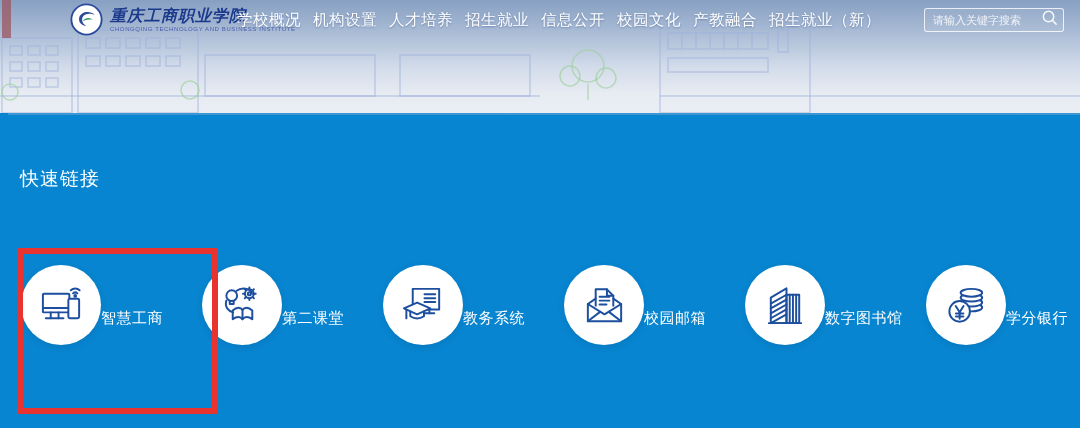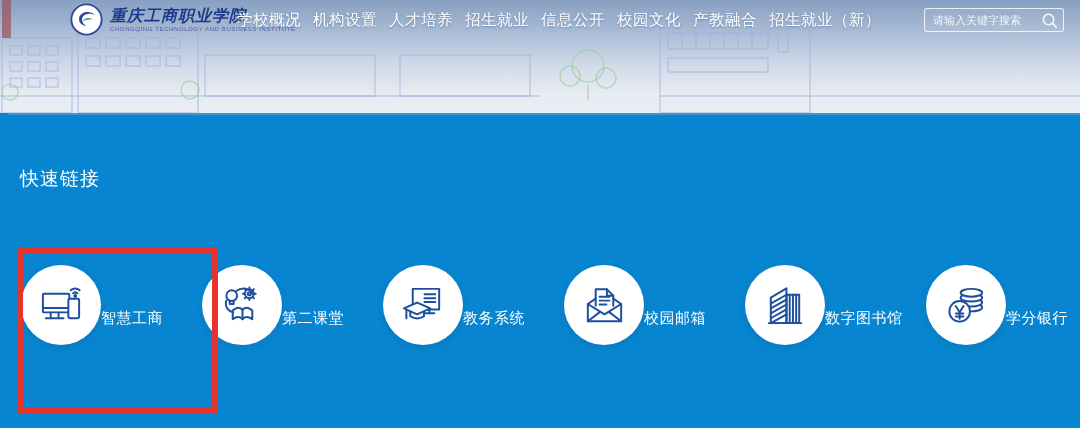--- a/index.html
+++ b/index.html
@@ -28,21 +28,21 @@
 
   .main-nav { position:absolute; left:237px; top:10px; display:flex; gap:12px; }
   .nav-item {
     font-size:15.5px; color:#ffffff; white-space:nowrap; cursor:pointer;
     text-shadow:0 1px 2px rgba(40,70,130,0.45); letter-spacing:0.5px;
   }
 
   .search-box {
     position:absolute; right:16px; top:8px; width:140px; height:24px;
     border:1px solid rgba(255,255,255,0.8); border-radius:3px;
-    display:flex; align-items:center; background:rgba(255,255,255,0.06);
+    display:flex; background:rgba(255,255,255,0.06);
   }
   .search-box input {
     flex:1; min-width:0; border:none; outline:none; background:transparent;
     font-size:11px; color:#fff; padding:0 4px 0 8px;
     font-family:"Liberation Sans", sans-serif;
   }
   .search-box input::placeholder { color:rgba(255,255,255,0.85); }
   .search-icon { width:17px; height:17px; margin-right:5px; cursor:pointer; flex:0 0 auto; }
 
   

